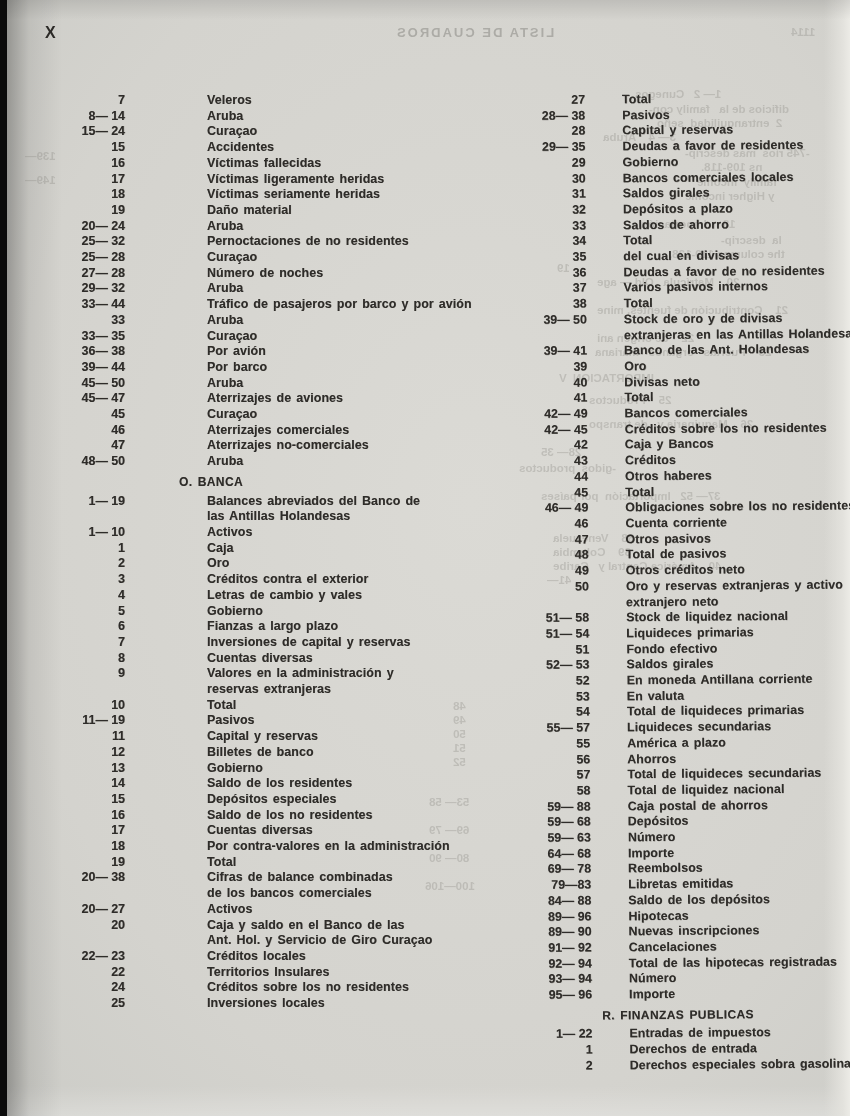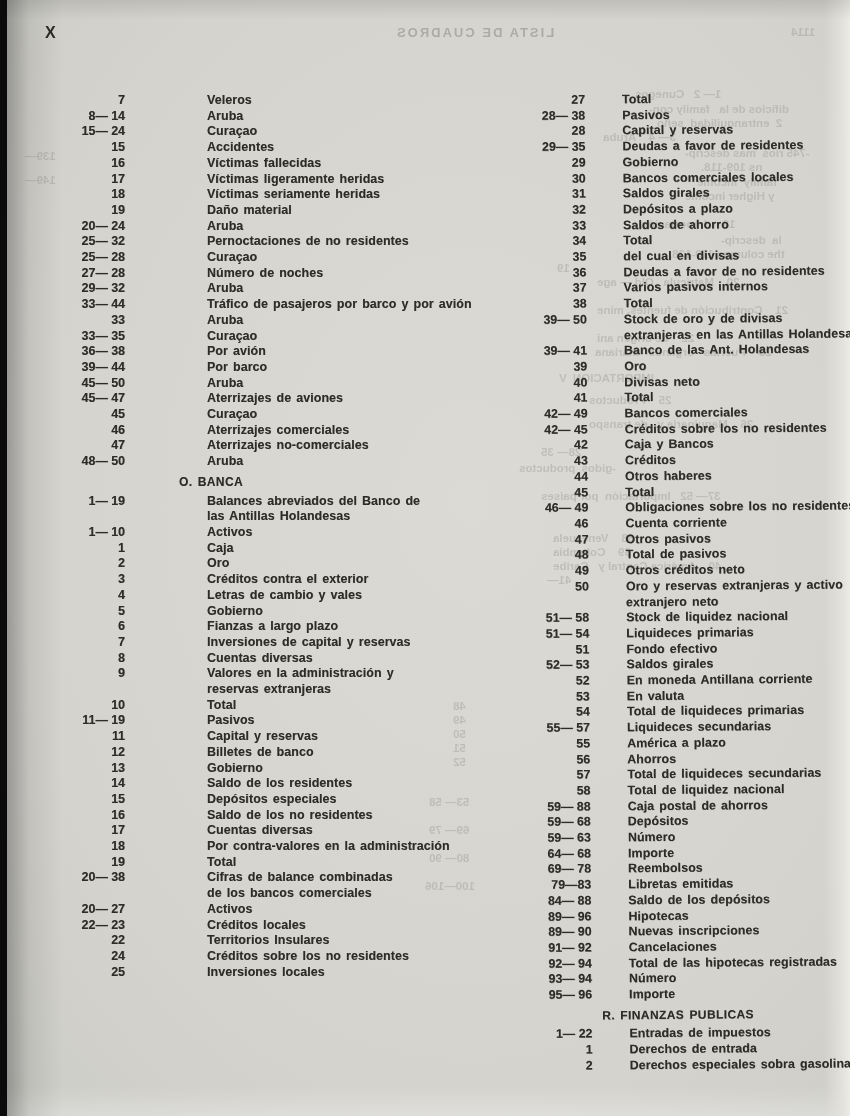--- a/index.html
+++ b/index.html
@@ -295,20 +295,25 @@
       <div class="row">
     <span class="num">20— 38</span>
     <span class="label">Cifras de balance combinadas
 de los bancos comerciales</span>
   </div>
       <div class="row">
     <span class="num">20— 27</span>
     <span class="label">Activos</span>
   </div>
       <div class="row">
+    <span class="num">20</span>
+    <span class="label">Caja y saldo en el Banco de las
+Ant. Hol. y Servicio de Giro Curaçao</span>
+  </div>
+      <div class="row">
     <span class="num">22— 23</span>
     <span class="label">Créditos locales</span>
   </div>
       <div class="row">
     <span class="num">22</span>
     <span class="label">Territorios Insulares</span>
   </div>
       <div class="row">
     <span class="num">24</span>
     <span class="label">Créditos sobre los no residentes</span>

